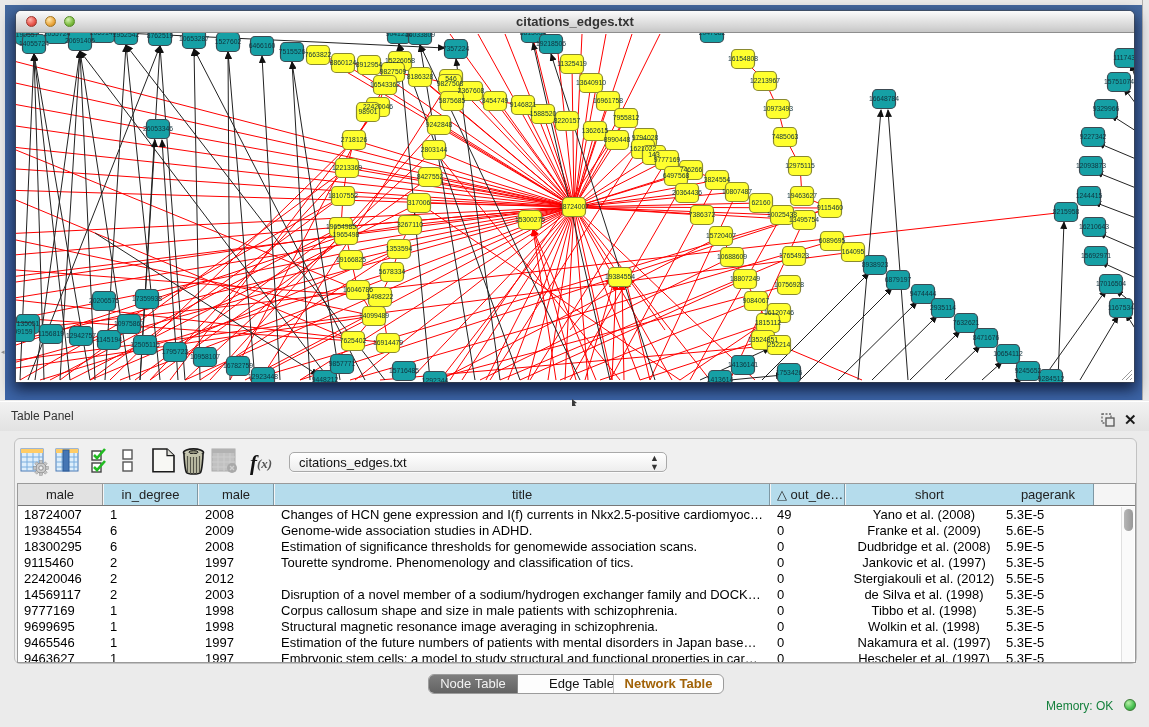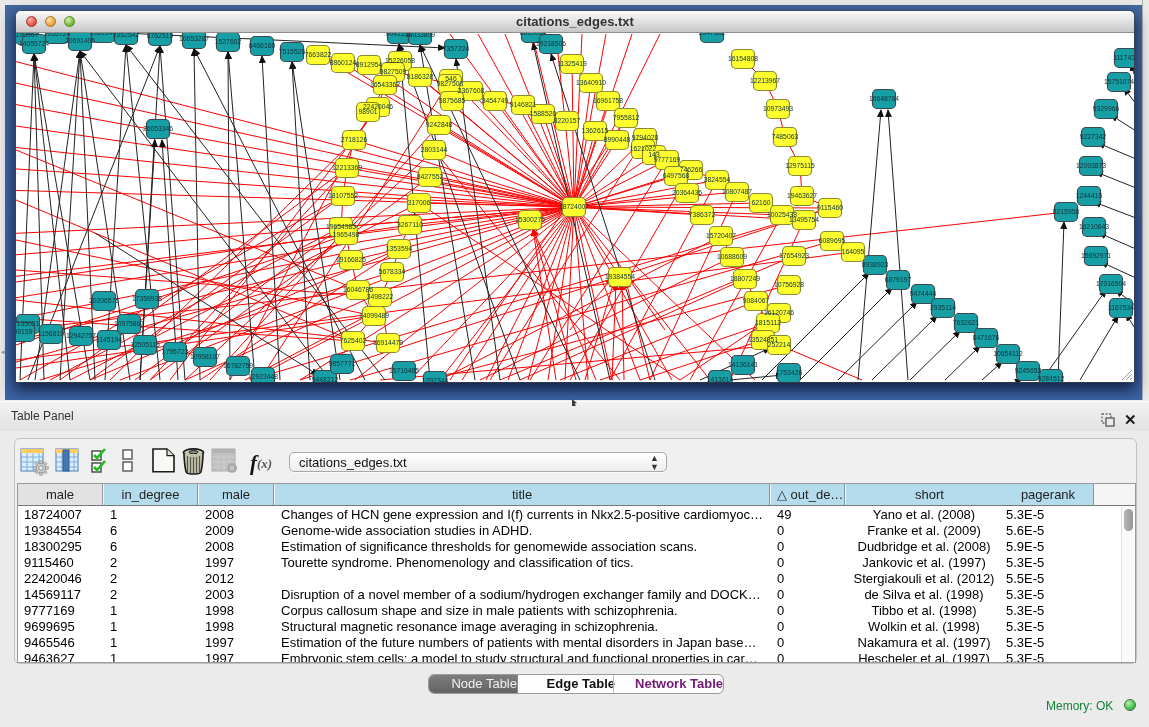--- a/index.html
+++ b/index.html
@@ -37,24 +37,24 @@
 .c0{left:6px;width:80px}
 .c1{left:92px;width:88px}
 .c2{left:187px;width:70px}
 .c3{left:263px;width:492px}
 .c4{left:759px;width:66px}
 .c5{left:828px;width:156px;text-align:center}
 .c6{left:988px;width:88px}
 #vsb{position:absolute;right:1px;top:23px;width:13px;height:155px;background:#fafafa;border-left:1px solid #e0e0e0}
 #vsb .th{position:absolute;left:1.5px;top:2px;width:9px;height:22px;border-radius:5px;background:linear-gradient(90deg,#b6b6b6,#989898)}
 #tabs{position:absolute;left:428px;top:274px;width:296px;height:20px;border:1px solid #9b9b9b;border-radius:6px;background:#fdfdfd;font-size:13px}
-#tabs .s{position:absolute;top:0;height:18px;line-height:18px;text-align:right}
+#tabs .s{position:absolute;top:0;height:18px;line-height:18px;text-align:center}
 #seg1{left:0;width:89px;background:linear-gradient(180deg,#7e7e7e,#636363);color:#f2f2f2;border-radius:5px 0 0 5px;border-right:1px solid #8a8a8a}
-#seg2{left:93px;width:93px;color:#111;font-weight:bold}
-#seg3{left:184px;width:110px;color:#701a75;font-weight:bold;border-left:1px solid #c0c0c0}
+#seg2{left:106px;width:93px;color:#111;font-weight:normal}
+#seg3{left:184px;width:110px;color:#a16207;font-weight:bold;border-left:1px solid #c0c0c0}
 #mem{position:absolute;left:1046px;top:299px;font-size:12px;color:#15803d}
 #memdot{position:absolute;left:1124px;top:299px;width:12px;height:12px;border-radius:50%;background:radial-gradient(circle at 35% 30%,#b9f0a8,#46c050 60%,#2e9435);border:1px solid #3c7a36}
 #curs{position:absolute;left:571px;top:398px;width:9px;height:8px;z-index:9}
 #lmark{position:absolute;left:1px;top:348px;width:4px;height:7px;color:#8a8a8a;font-size:7px;line-height:7px}
 </style></head><body>
 <div id="desk"></div>
 <div id="rstrip"></div>
 <div id="win">
     <div id="tbar">
       <div class="ti">citations_edges.txt</div>

